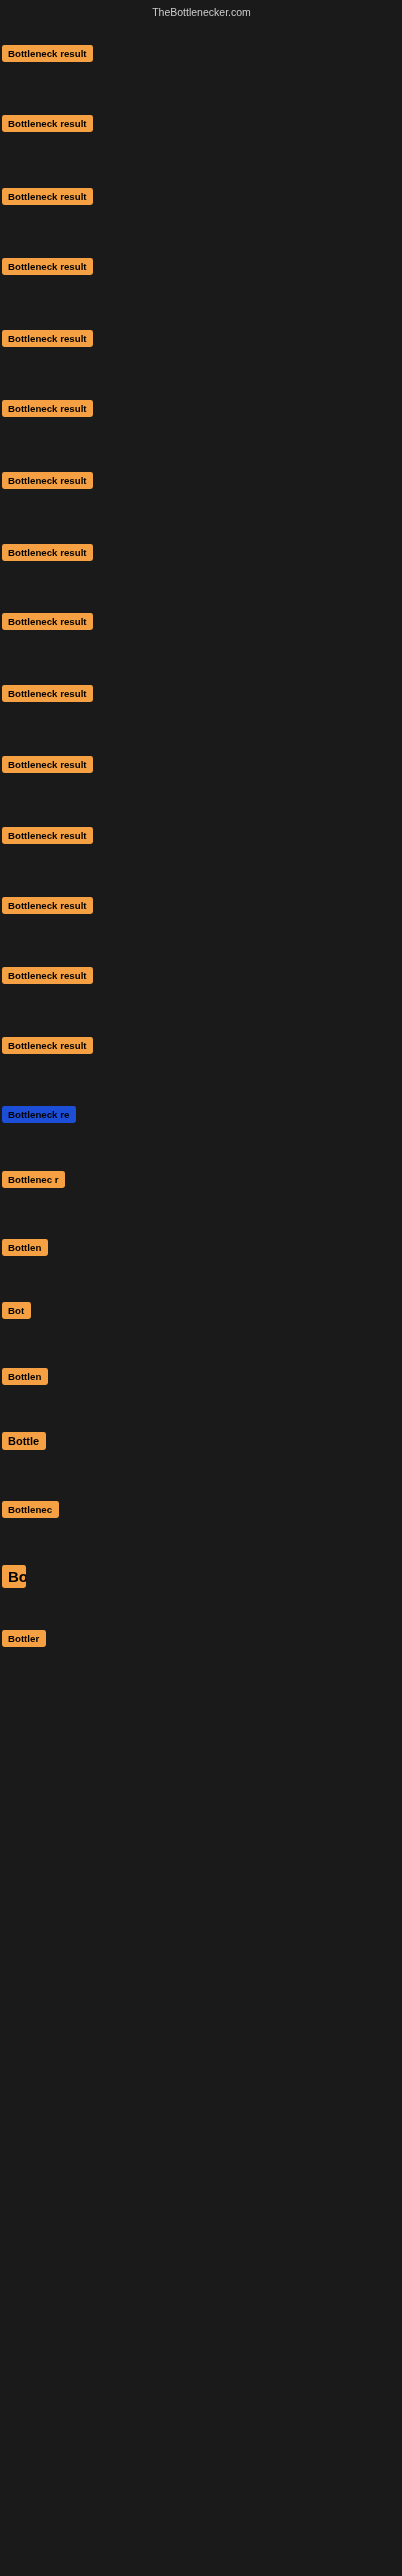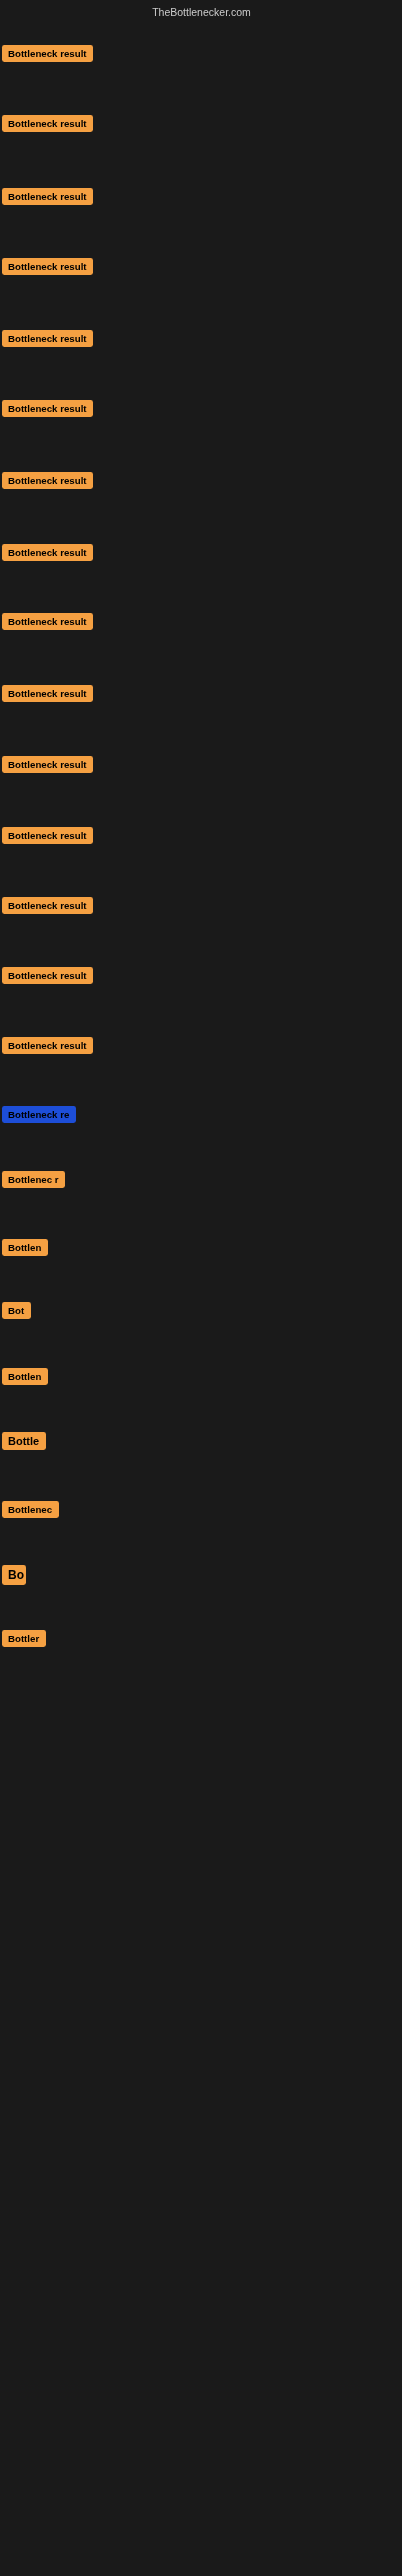--- a/index.html
+++ b/index.html
@@ -49,18 +49,18 @@
       <div style="position: absolute; top: 875px; left: 1.6px;"><span style="display: inline-block; background-color: rgb(245, 160, 66); color: rgb(0, 0, 0); font-size: 9.7px; font-weight: bold; padding: 3.2px 6.4px; border-radius: 2.4px; max-width: 113px; overflow: hidden; white-space: nowrap;">Bottleneck result</span></div>
       <div style="position: absolute; top: 945px; left: 1.6px;"><span style="display: inline-block; background-color: rgb(245, 160, 66); color: rgb(0, 0, 0); font-size: 9.7px; font-weight: bold; padding: 3.2px 6.4px; border-radius: 2.4px; max-width: 113px; overflow: hidden; white-space: nowrap;">Bottleneck result</span></div>
       <div style="position: absolute; top: 1015px; left: 1.6px;"><span style="display: inline-block; background-color: rgb(245, 160, 66); color: rgb(0, 0, 0); font-size: 9.7px; font-weight: bold; padding: 3.2px 6.4px; border-radius: 2.4px; max-width: 105px; overflow: hidden; white-space: nowrap;">Bottleneck result</span></div>
       <div style="position: absolute; top: 1084px; left: 1.6px;"><span style="display: inline-block; background-color: #1d4ed8; color: rgb(0, 0, 0); font-size: 9.7px; font-weight: bold; padding: 3.2px 6.4px; border-radius: 2.4px; max-width: 85px; overflow: hidden; white-space: nowrap;">Bottleneck re</span></div>
       <div style="position: absolute; top: 1149px; left: 1.6px;"><span style="display: inline-block; background-color: rgb(245, 160, 66); color: rgb(0, 0, 0); font-size: 9.7px; font-weight: bold; padding: 3.2px 6.4px; border-radius: 2.4px; max-width: 79px; overflow: hidden; white-space: nowrap;">Bottlenec r</span></div>
       <div style="position: absolute; top: 1217px; left: 1.6px;"><span style="display: inline-block; background-color: rgb(245, 160, 66); color: rgb(0, 0, 0); font-size: 9.7px; font-weight: bold; padding: 3.2px 6.4px; border-radius: 2.4px; max-width: 58px; overflow: hidden; white-space: nowrap;">Bottlen</span></div>
       <div style="position: absolute; top: 1280px; left: 1.6px; text-align: center;"><span style="display: inline-block; background-color: rgb(245, 160, 66); color: rgb(0, 0, 0); font-size: 9.7px; font-weight: bold; padding: 3.2px 6.4px; border-radius: 2.4px; max-width: 32px; overflow: hidden; white-space: nowrap;">Bot</span></div>
       <div style="position: absolute; top: 1346px; left: 1.6px;"><span style="display: inline-block; background-color: rgb(245, 160, 66); color: rgb(0, 0, 0); font-size: 9.7px; font-weight: bold; padding: 3.2px 6.4px; border-radius: 2.4px; max-width: 58px; overflow: hidden; white-space: nowrap;">Bottlen</span></div>
       <div style="position: absolute; top: 1410px; left: 1.6px;"><span style="display: inline-block; background-color: rgb(245, 160, 66); color: rgb(0, 0, 0); font-size: 11px; font-weight: bold; padding: 3.2px 6.4px; border-radius: 2.4px; max-width: 48px; overflow: hidden; white-space: nowrap;">Bottle</span></div>
       <div style="position: absolute; top: 1479px; left: 1.6px;"><span style="display: inline-block; background-color: rgb(245, 160, 66); color: rgb(0, 0, 0); font-size: 9.7px; font-weight: bold; padding: 3.2px 6.4px; border-radius: 2.4px; max-width: 68px; overflow: hidden; white-space: nowrap;">Bottlenec</span></div>
-      <div style="position: absolute; top: 1543px; left: 1.6px;"><span style="display: inline-block; background-color: rgb(245, 160, 66); color: rgb(0, 0, 0); font-size: 12px; font-weight: bold; padding: 3.2px 6.4px; border-radius: 2.4px; max-width: 24px; overflow: hidden; white-space: nowrap;">Bo</span></div>
+      <div style="position: absolute; top: 1543px; left: 1.6px;"><span style="display: inline-block; background-color: rgb(245, 160, 66); color: rgb(0, 0, 0); font-size: 15px; font-weight: bold; padding: 3.2px 6.4px; border-radius: 2.4px; max-width: 24px; overflow: hidden; white-space: nowrap;">Bo</span></div>
       <div style="position: absolute; top: 1608px; left: 1.6px;"><span style="display: inline-block; background-color: rgb(245, 160, 66); color: rgb(0, 0, 0); font-size: 9.7px; font-weight: bold; padding: 3.2px 6.4px; border-radius: 2.4px; max-width: 52px; overflow: hidden; white-space: nowrap; text-align: right;">Bottler</span></div>
     </div>
 
 </div>
 
 
 </body></html>

